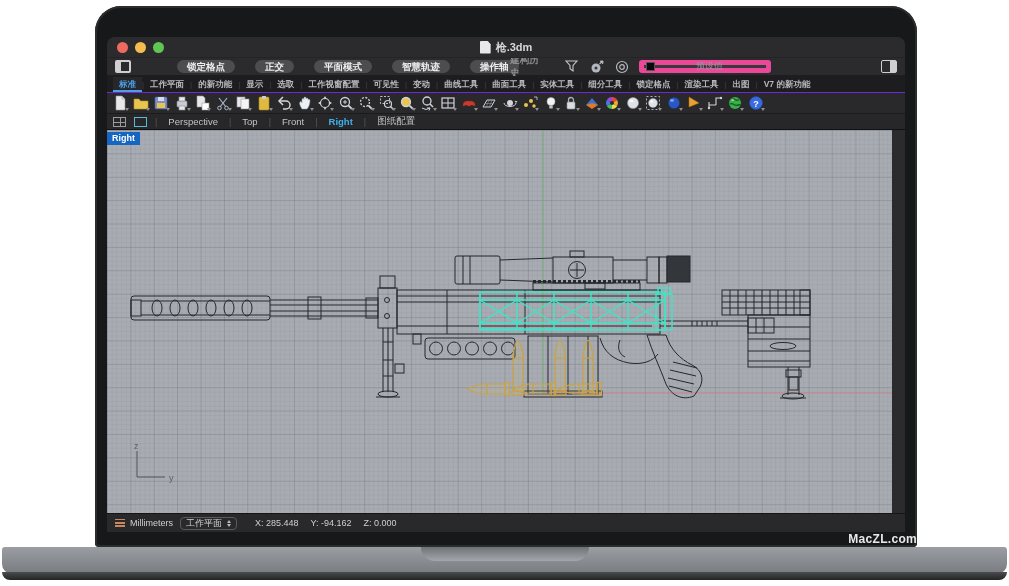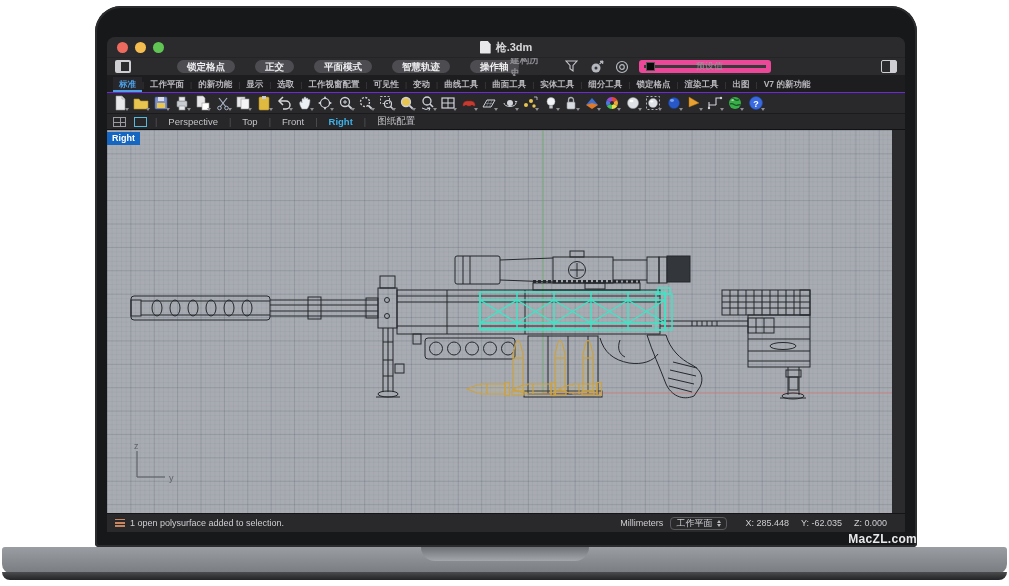--- a/index.html
+++ b/index.html
@@ -569,31 +569,30 @@
         <svg class="axis-hint" viewBox="0 0 60 42">
           <line x1="12" y1="8" x2="12" y2="34" stroke="#5d6168" stroke-width="1.2"></line>
           <line x1="12" y1="34" x2="40" y2="34" stroke="#5d6168" stroke-width="1.2"></line>
           <text x="9" y="6" font-size="9" fill="#5d6168">z</text>
           <text x="44" y="38" font-size="9" fill="#5d6168">y</text>
         </svg>
       </div>
 
       <div class="statusbar">
         <span class="msg-ic"></span>
-        <span class="sb-msg">1 open polysurface added to selection.</span>
         <span class="sb-units">Millimeters</span>
         <span class="sb-pill">
           <span>工作平面</span>
           <span class="dd-arrows">
               <i class="up"></i>
               <i class="dn"></i>
             </span>
         </span>
         <span class="sb-coord">X: 285.448</span>
-        <span class="sb-coord">Y: -62.035</span>
+        <span class="sb-coord">Y: -94.162</span>
         <span class="sb-coord">Z: 0.000</span>
       </div>
     </div>
 
     <div class="brand">MacZL.com</div>
   </div>
 
   <div class="base">
     <div class="base-notch"></div>
   </div>

